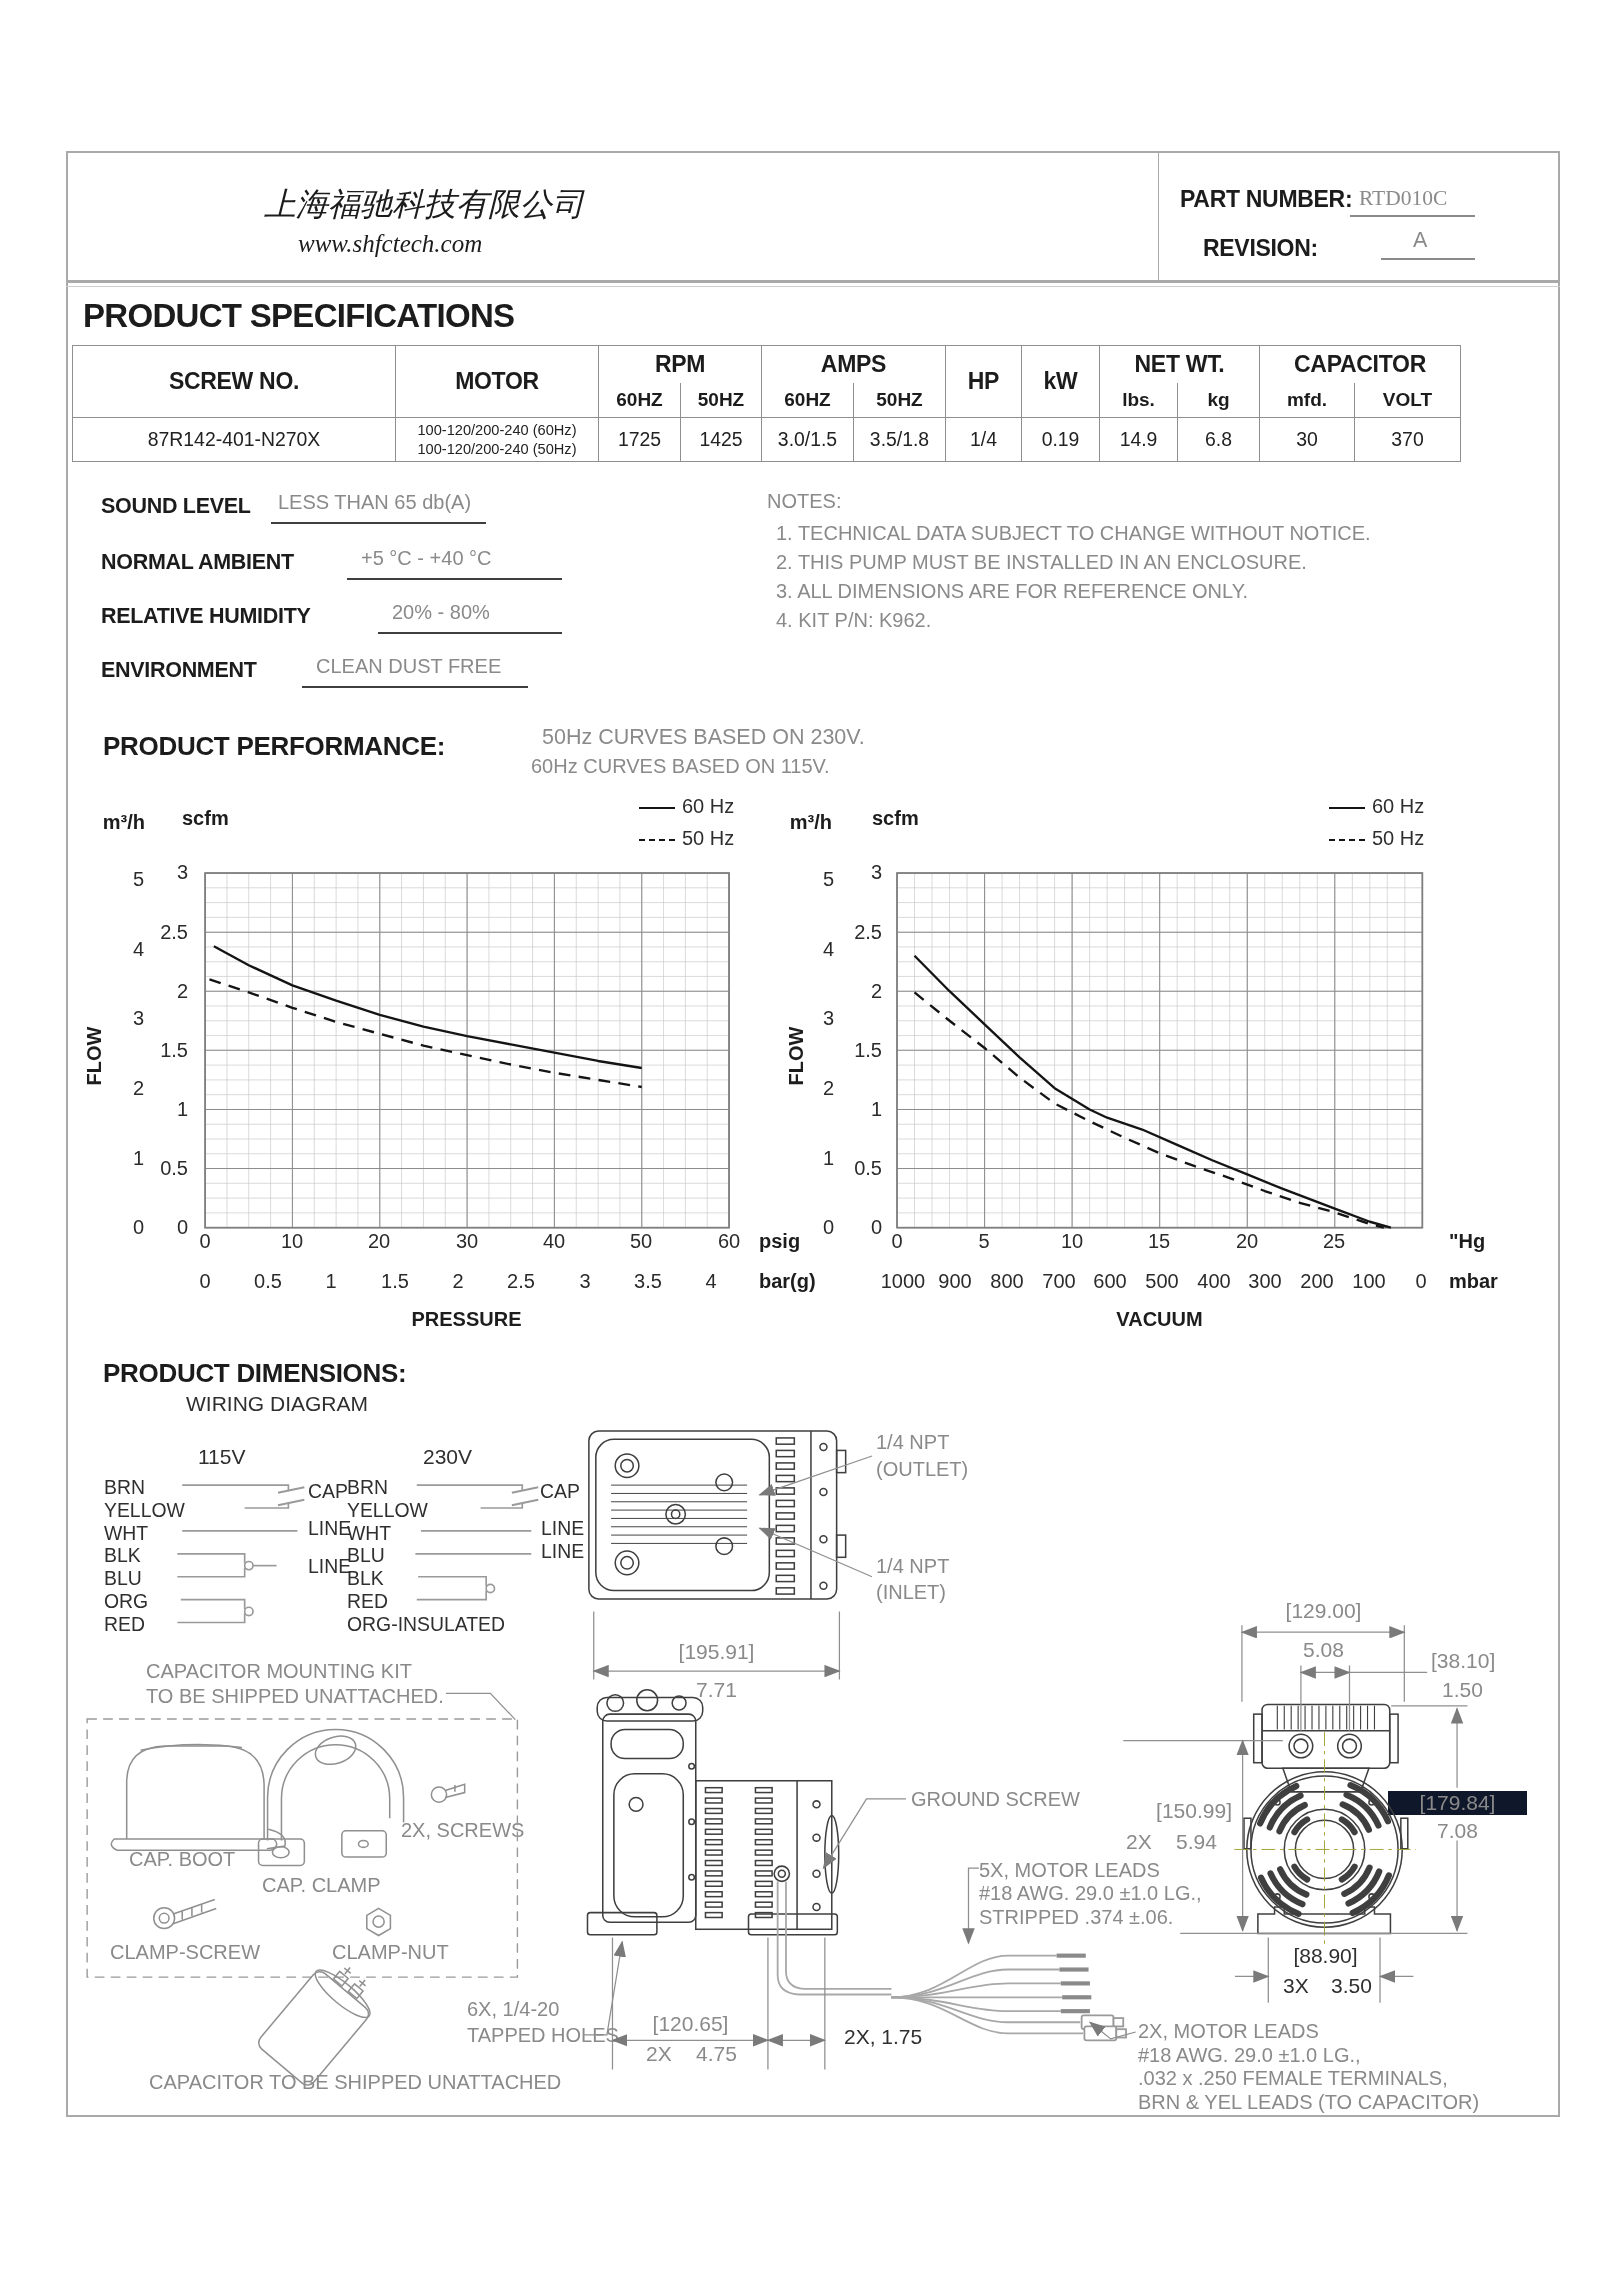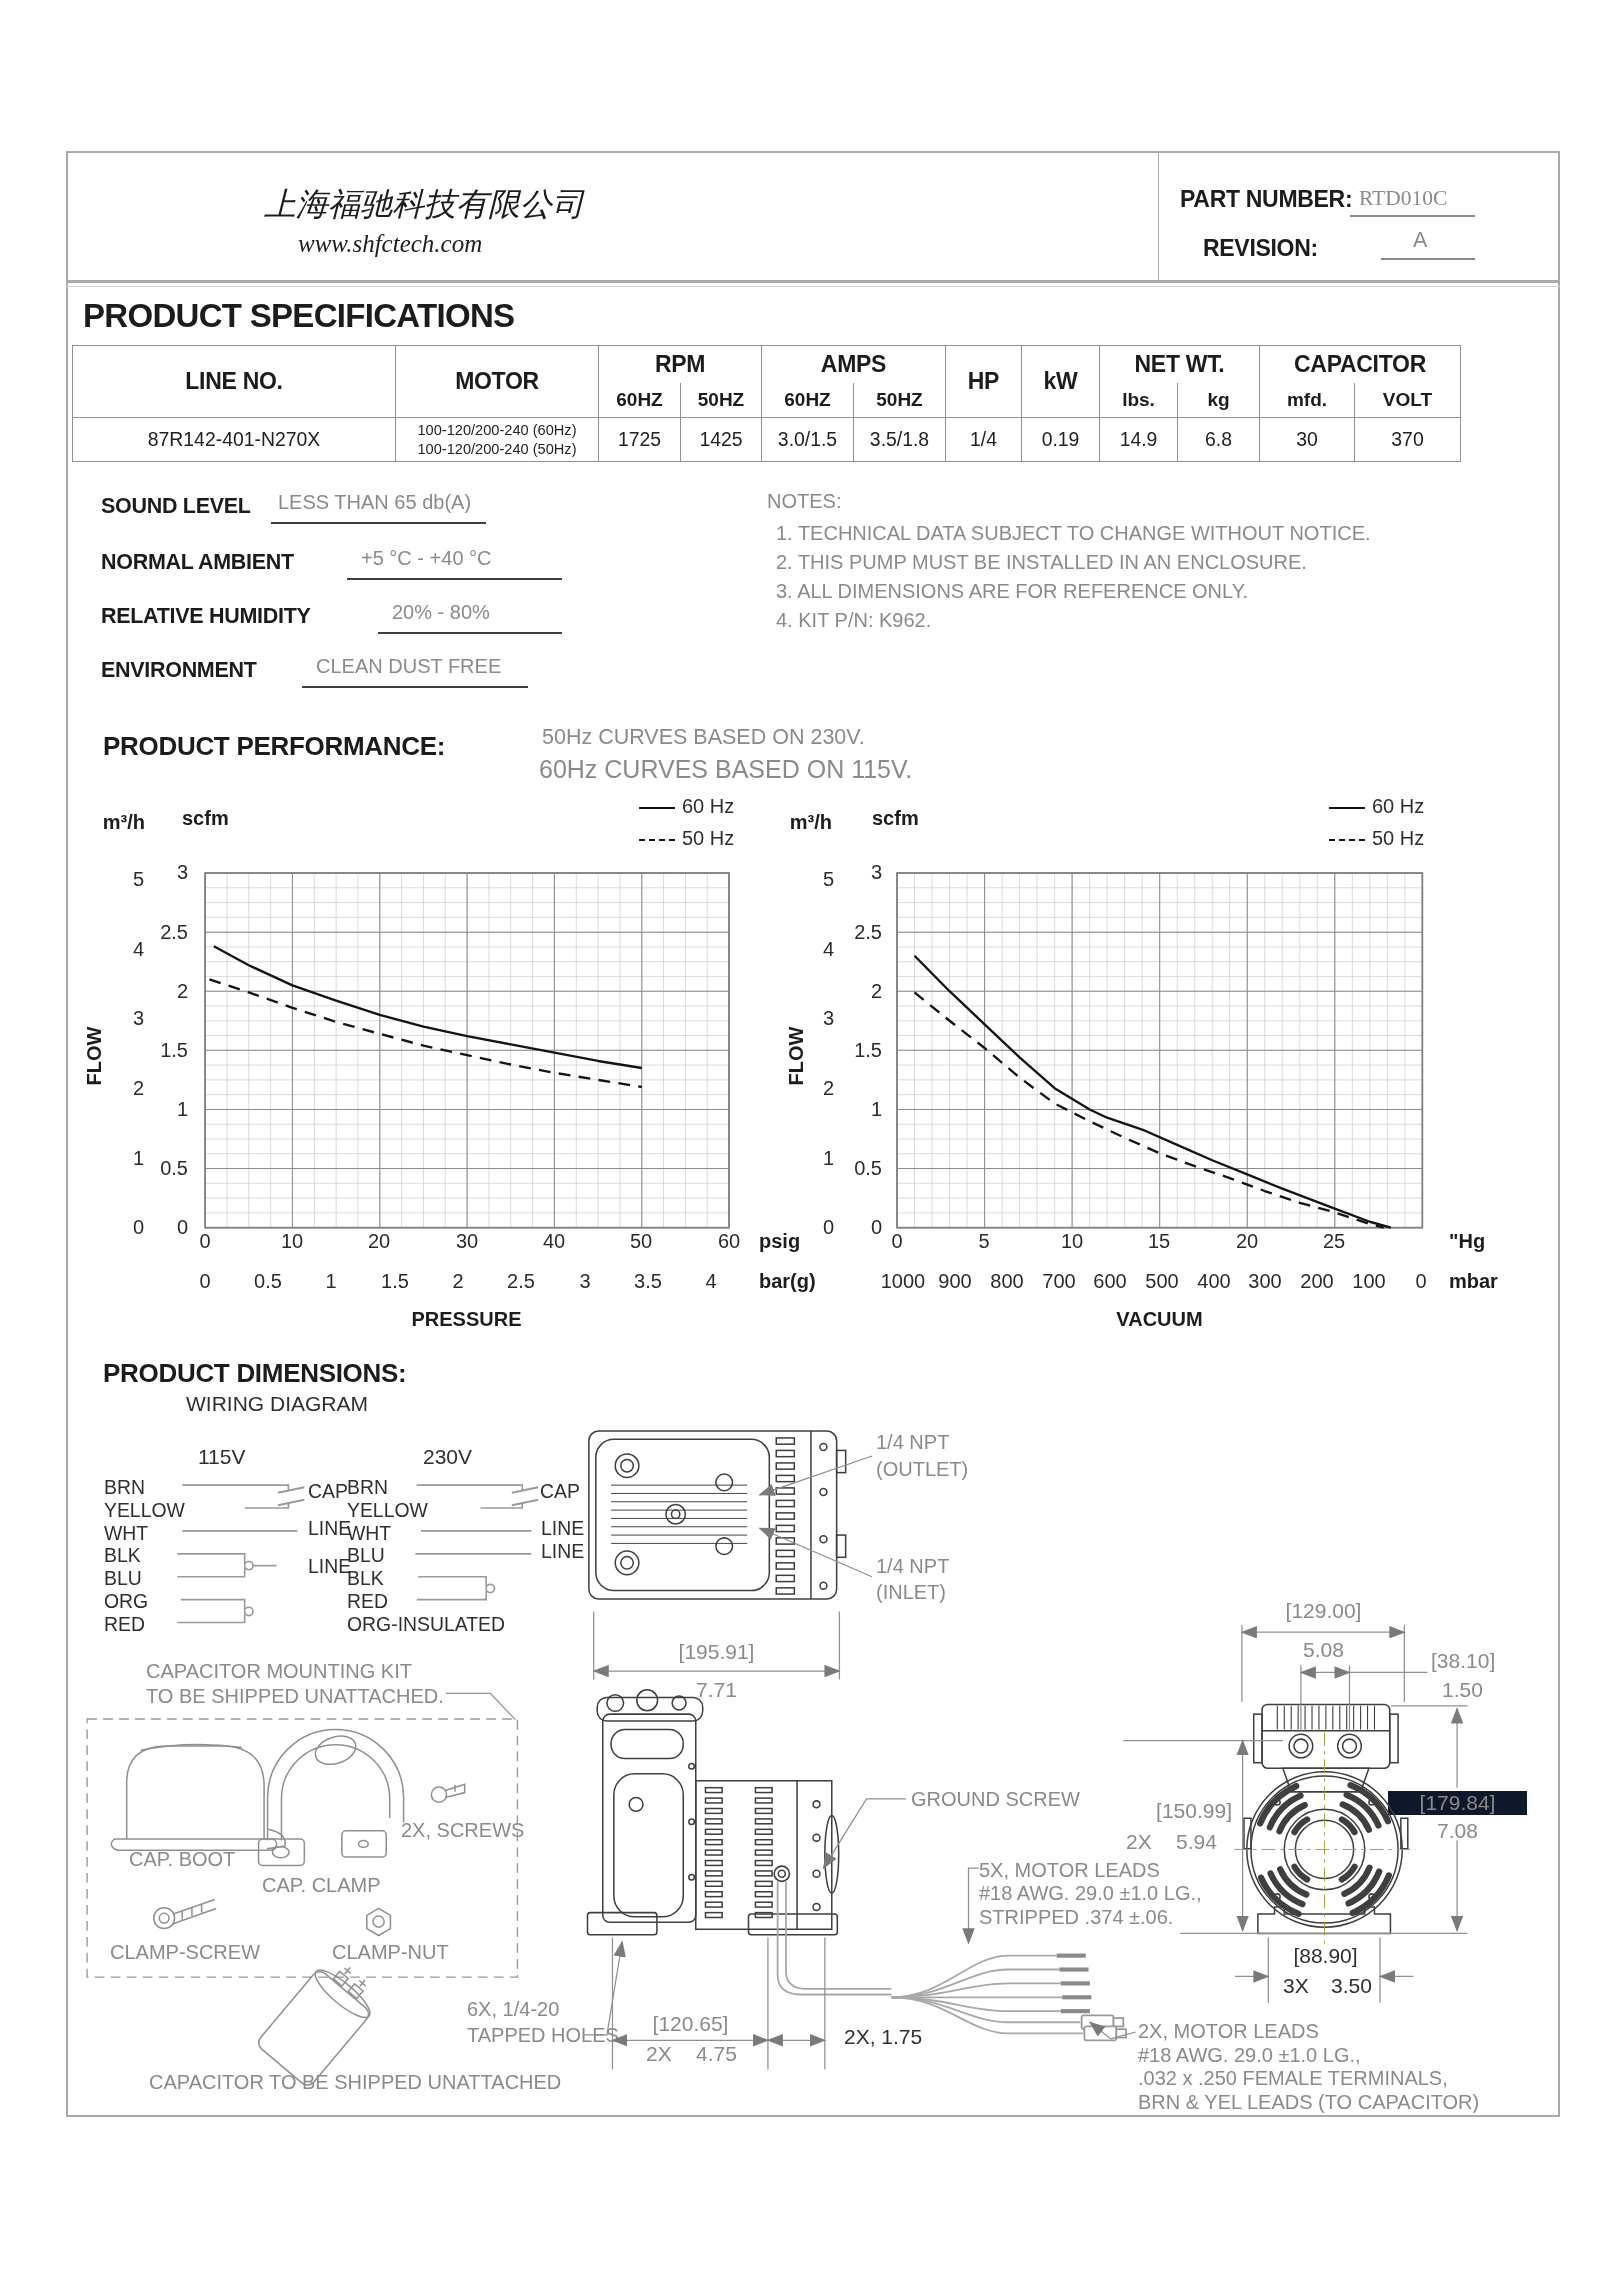--- a/index.html
+++ b/index.html
@@ -62,21 +62,21 @@
         <col style="width:92px">
         <col style="width:76px">
         <col style="width:78px">
       <col style="width:78px">
         <col style="width:82px">
         <col style="width:95px">
         <col style="width:106px">
     </colgroup>
     <tbody>
         <tr style="height:37px;">
-      <th class="h1" rowspan="2">LINE NO.</th>
+      <th class="h1" rowspan="2">SCREW NO.</th>
       <th class="h1" rowspan="2">MOTOR</th>
       <th class="h1" colspan="2" style="border-bottom:none;">RPM</th>
       <th class="h1" colspan="2" style="border-bottom:none;">AMPS</th>
       <th class="h1" rowspan="2">HP</th>
       <th class="h1" rowspan="2">kW</th>
       <th class="h1" colspan="2" style="border-bottom:none;">NET WT.</th>
       <th class="h1" colspan="2" style="border-bottom:none;">CAPACITOR</th>
     </tr>
     <tr style="height:35px;">
       <th class="h2" style="border-top:none;">60HZ</th>
@@ -125,21 +125,21 @@
   <div class="uline" style="left:302px;top:686px;width:226px;"></div>
 
   <div class="t g" style="left:767px;top:490px;font-size:20px;">NOTES:</div>
   <div class="t g" style="left:776px;top:522px;font-size:20px;">1. TECHNICAL DATA SUBJECT TO CHANGE WITHOUT NOTICE.</div>
   <div class="t g" style="left:776px;top:551px;font-size:20px;">2. THIS PUMP MUST BE INSTALLED IN AN ENCLOSURE.</div>
   <div class="t g" style="left:776px;top:580px;font-size:20px;">3. ALL DIMENSIONS ARE FOR REFERENCE ONLY.</div>
   <div class="t g" style="left:776px;top:609px;font-size:20px;">4. KIT P/N: K962.</div>
 
   <div class="t b" style="left:103px;top:732px;font-size:26px;">PRODUCT PERFORMANCE:</div>
   <div class="t g" style="left:531px;top:725px;font-size:21.5px;margin-left:11px;">50Hz CURVES BASED ON 230V.</div>
-  <div class="t g" style="left:531px;top:755px;font-size:25px;margin-left:8px;">60Hz CURVES BASED ON 115V.</div>
+  <div class="t g" style="left:531px;top:755px;font-size:20px;">60Hz CURVES BASED ON 115V.</div>
 
   <div class="leg-line" style="left:639px;top:807px;"></div>
   <div class="t" style="left:682px;top:795px;font-size:20px;">60 Hz</div>
   <div class="leg-line leg-dash" style="left:639px;top:839px;"></div>
   <div class="t" style="left:682px;top:827px;font-size:20px;">50 Hz</div>
 
   <div class="leg-line" style="left:1329px;top:807px;"></div>
   <div class="t" style="left:1372px;top:795px;font-size:20px;">60 Hz</div>
   <div class="leg-line leg-dash" style="left:1329px;top:839px;"></div>
   <div class="t" style="left:1372px;top:827px;font-size:20px;">50 Hz</div>

